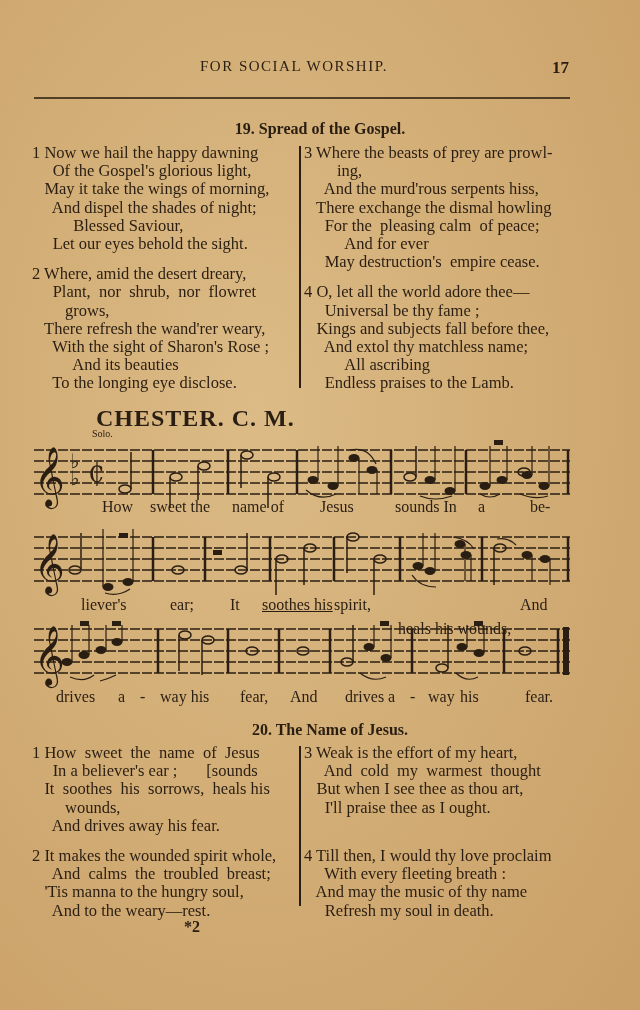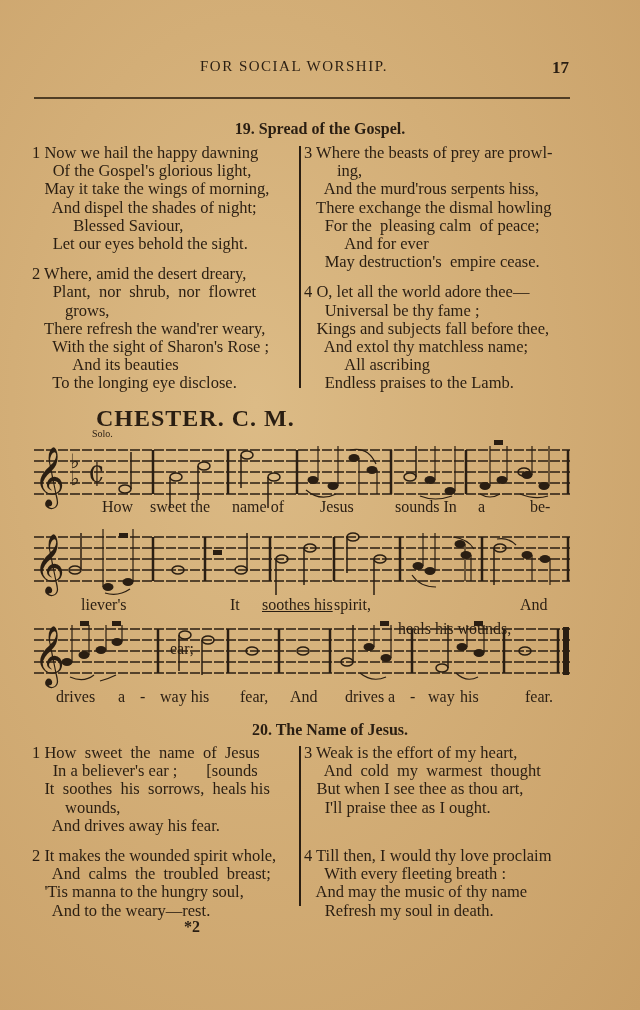--- a/index.html
+++ b/index.html
@@ -202,21 +202,21 @@
           <line x1="550" y1="34" x2="550" y2="60"></line>
         <path d="M 105 68 Q 118 72 130 64"></path>
           <path d="M 412 50 Q 420 62 436 62"></path>
         <path d="M 453 12 Q 468 14 474 24"></path>
           <path d="M 497 14 Q 508 12 516 20"></path>
       </g>
     </svg>
   </div>
   <div class="lyrics" style="top:596px; width:640px; height:20px;" id="lyr2">
       <span style="position: absolute; left: 75px; margin-left: 6px;">liever's</span>
-      <span style="position: absolute; left: 170px; margin-top: 44px;">ear;</span>
+      <span style="position: absolute; left: 170px;">ear;</span>
       <span style="position: absolute; left: 230px;">It</span>
       <span style="position: absolute; left: 262px; text-decoration: underline;">soothes his</span>
       <span style="position: absolute; left: 334px;">spirit,</span>
       <span style="position: absolute; left: 398px; margin-top: 24px;">heals his wounds,</span>
       <span style="position: absolute; left: 520px;">And</span>
     </div>
 
   <div class="staff-wrap" style="top:617px; height:80px;">
     <svg width="640" height="80">
       <g stroke="#2a1e12" stroke-width="1.4" stroke-dasharray="10 2">

